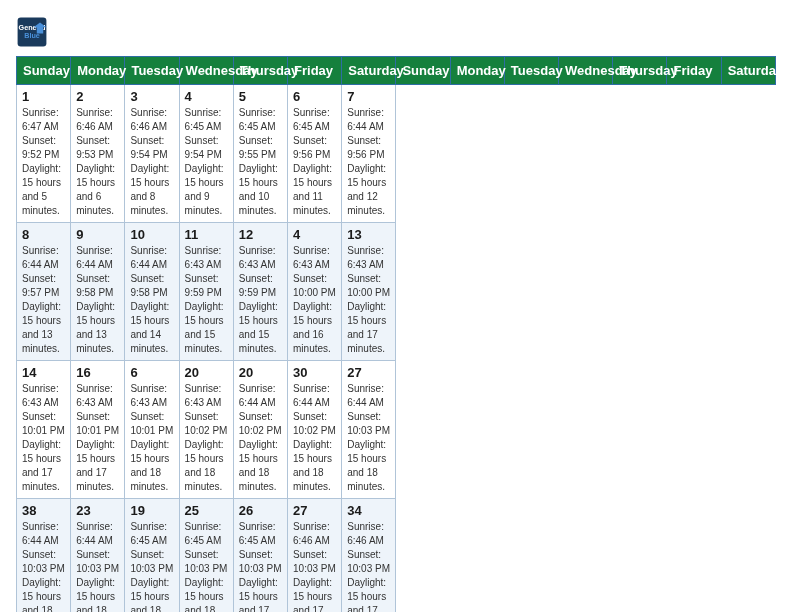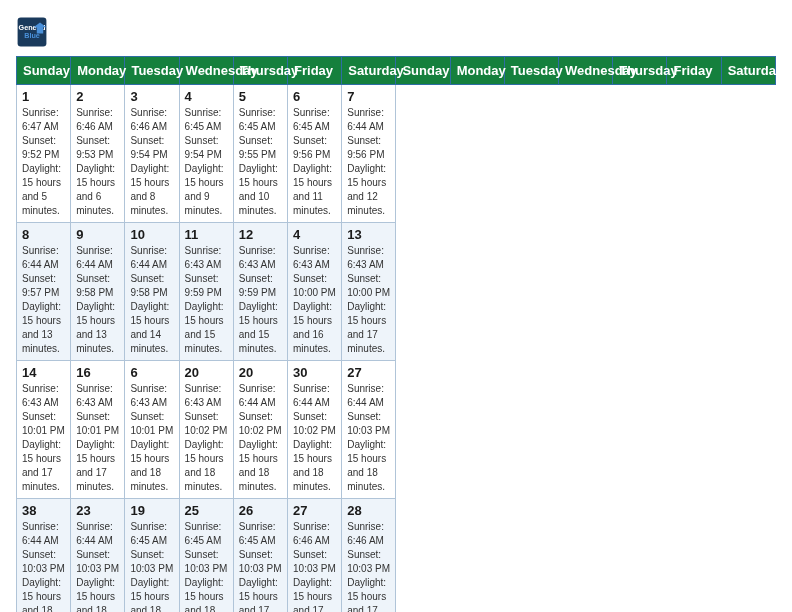--- a/index.html
+++ b/index.html
@@ -281,20 +281,20 @@
           Sunrise: 6:45 AM<br>Sunset: 10:03 PM<br>Daylight: 15 hours and 17 minutes.
         </div>
       </td>
         <td>
         <span class="day-number">27</span>
         <div class="day-info">
           Sunrise: 6:46 AM<br>Sunset: 10:03 PM<br>Daylight: 15 hours and 17 minutes.
         </div>
       </td>
         <td>
-        <span class="day-number">28</span>
+        <span class="day-number">34</span>
         <div class="day-info">
           Sunrise: 6:46 AM<br>Sunset: 10:03 PM<br>Daylight: 15 hours and 17 minutes.
         </div>
       </td>
       </tr>
     </tbody>
 </table>
 
 </body></html>

